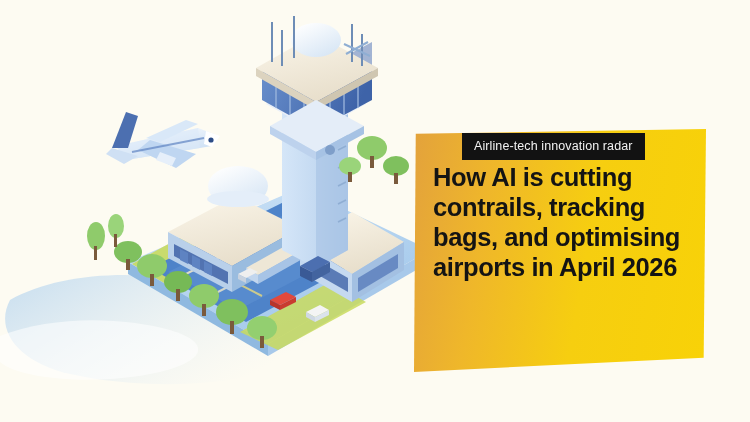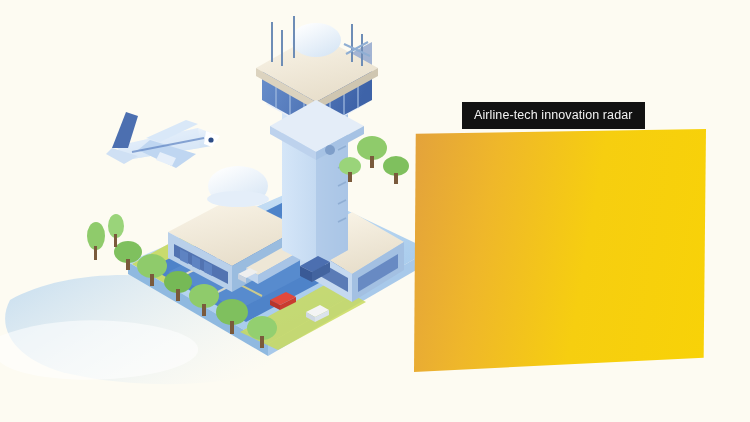--- a/index.html
+++ b/index.html
@@ -71,21 +71,21 @@
     font-weight: bold;
     letter-spacing: -0.4px;
     color: #141414;
     white-space: pre-line;
   }
 
   
   #eyebrow-label {
     position: absolute;
     left: 462px;
-    top: 102px;
+    top: 133px;
     padding: 6px 12px 7px 12px;
     background: #121212;
     color: #F2F2F2;
     font-size: 12.5px;
     line-height: 14px;
     letter-spacing: 0.1px;
     white-space: nowrap;
   }
 </style>
 </head>
@@ -322,17 +322,18 @@
       </g>
       <g>
         <path d="M238 274 L250 268 L258 272 L246 278 Z" fill="#EFEFEF"></path>
         <path d="M238 274 L246 278 L246 283 L238 279 Z" fill="#C8D2DF"></path>
       </g>
     </svg>
   </div>
 
   <div id="headline-panel"></div>
 
+  <div id="headline-text">How AI is cutting contrails, tracking bags, and optimising airports in April 2026</div>
 
   <div id="eyebrow-label">Airline-tech innovation radar</div>
 
 
 </div>
 
 </body></html>

